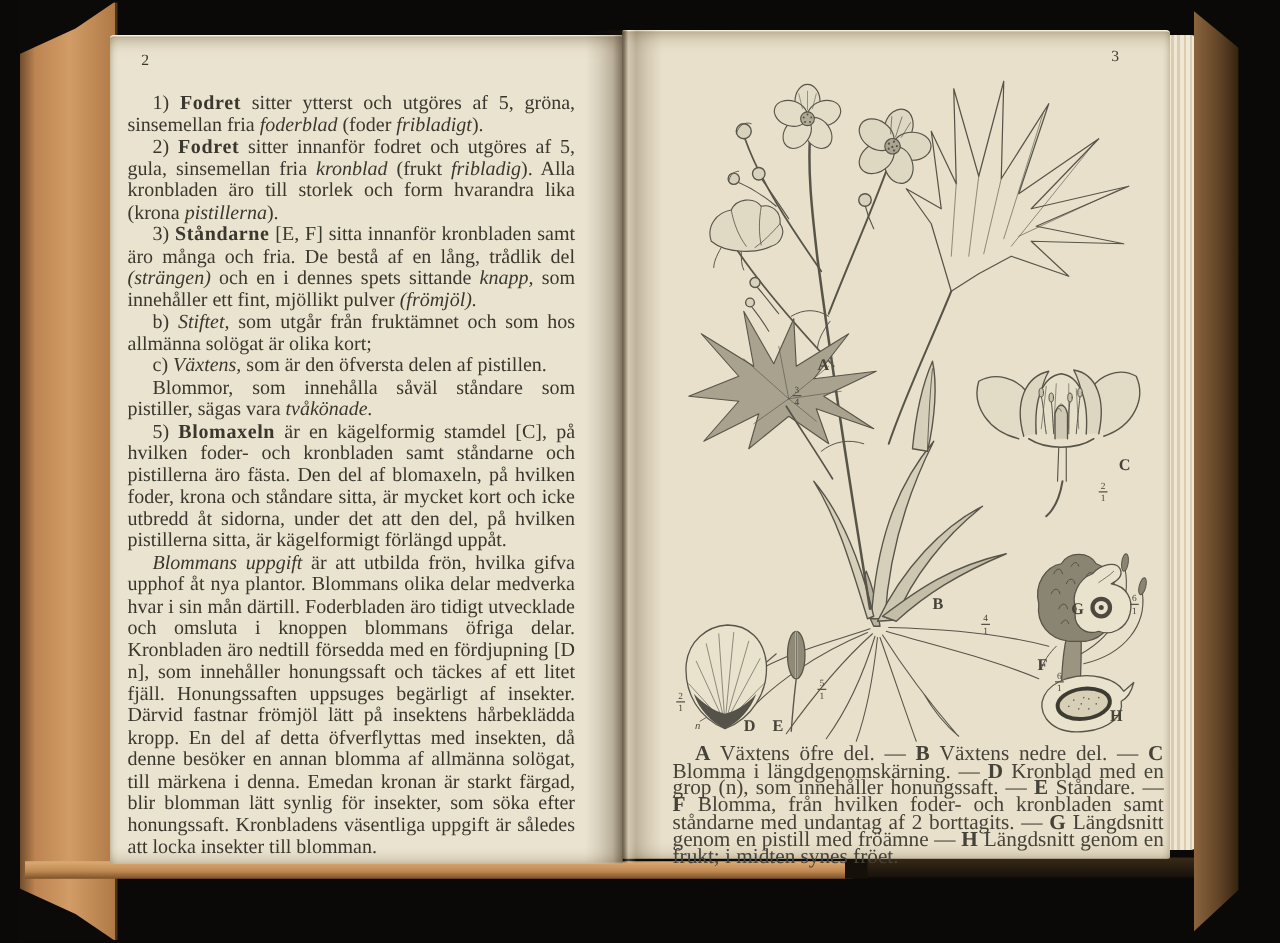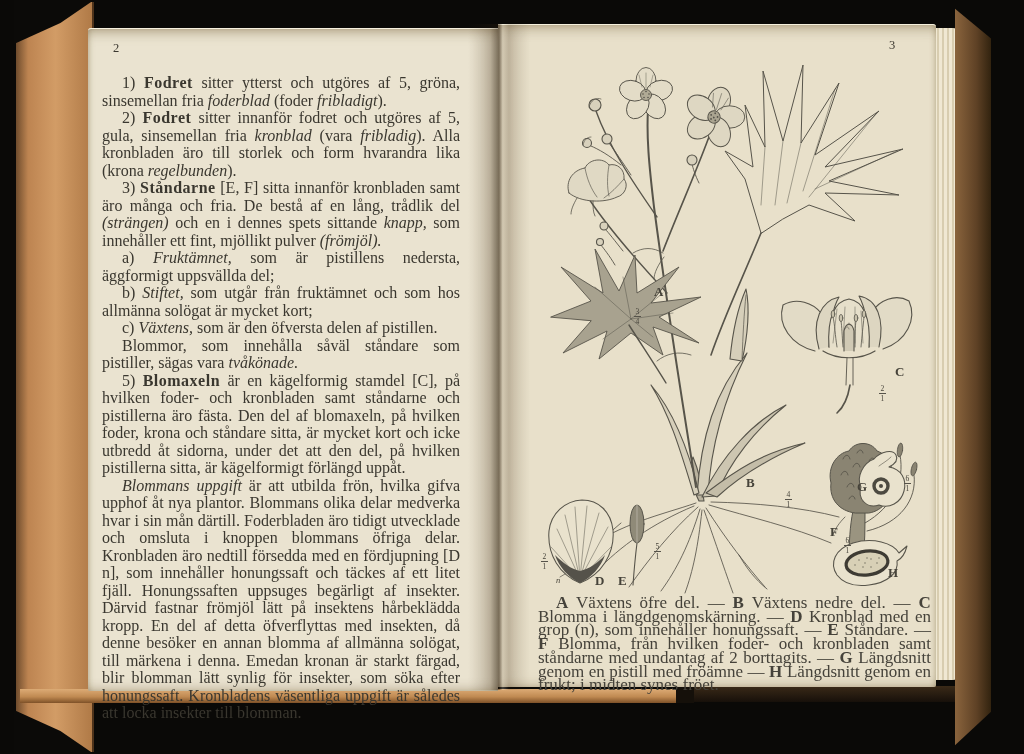--- a/index.html
+++ b/index.html
@@ -105,24 +105,23 @@
   <div class="strip-bottom"></div>
   <div class="strip-bottom-dark"></div>
   <div class="notch"></div>
   <div class="edge-right"></div>
   <div class="cover-right"></div>
 
   <div class="page page-left">
     <div class="pagenum pn-left">2</div>
     <div class="body-text" id="left-body">
         <p><span>1) </span><span class="seg-b">Fodret</span><span> sitter ytterst och utgöres af 5, gröna, sinsemellan fria </span><span class="seg-i">foderblad</span><span> (foder </span><span class="seg-i">fribladigt</span><span>).</span></p>
-        <p><span>2) </span><span class="seg-b">Fodret</span><span> sitter innanför fodret och utgöres af 5, gula, sinsemellan fria </span><span class="seg-i">kronblad</span><span> (vara </span><span class="seg-i">fribladig</span><span>). Alla kronbladen äro till storlek och form hvarandra lika (krona </span><span class="seg-i">regelbunden</span><span>).</span></p>
+        <p><span>2) </span><span class="seg-b">Fodret</span><span> sitter innanför fodret och utgöres af 5, gula, sinsemellan fria </span><span class="seg-i">kronblad</span><span> (frukt </span><span class="seg-i">fribladig</span><span>). Alla kronbladen äro till storlek och form hvarandra lika (krona </span><span class="seg-i">pistillerna</span><span>).</span></p>
         <p><span>3) </span><span class="seg-b">Ståndarne</span><span> [E, F] sitta innanför kronbladen samt äro många och fria. De bestå af en lång, trådlik del </span><span class="seg-i">(strängen)</span><span> och en i dennes spets sittande </span><span class="seg-i">knapp,</span><span> som innehåller ett fint, mjöllikt pulver </span><span class="seg-i">(frömjöl).</span></p>
-        <p><span>a) </span><span class="seg-i">Fruktämnet,</span><span> som är pistillens nedersta, äggformigt uppsvällda del;</span></p>
-        <p><span>b) </span><span class="seg-i">Stiftet,</span><span> som utgår från fruktämnet och som hos allmänna solögat är mycket kort;</span></p>
+        <p><span>b) </span><span class="seg-i">Stiftet,</span><span> som utgår från fruktämnet och som hos allmänna solögat är olika kort;</span></p>
         <p><span>c) </span><span class="seg-i">Växtens,</span><span> som är den öfversta delen af pistillen.</span></p>
         <p><span>Blommor, som innehålla såväl ståndare som pistiller, sägas vara </span><span class="seg-i">tvåkönade.</span></p>
         <p><span>5) </span><span class="seg-b">Blomaxeln</span><span> är en kägelformig stamdel [C], på hvilken foder- och kronbladen samt ståndarne och pistillerna äro fästa. Den del af blomaxeln, på hvilken foder, krona och ståndare sitta, är mycket kort och icke utbredd åt sidorna, under det att den del, på hvilken pistillerna sitta, är kägelformigt förlängd uppåt.</span></p>
         <p><span class="seg-i">Blommans uppgift</span><span> är att utbilda frön, hvilka gifva upphof åt nya plantor. Blommans olika delar medverka hvar i sin mån därtill. Foderbladen äro tidigt utvecklade och omsluta i knoppen blommans öfriga delar. Kronbladen äro nedtill försedda med en fördjupning [D n], som innehåller honungssaft och täckes af ett litet fjäll. Honungssaften uppsuges begärligt af insekter. Därvid fastnar frömjöl lätt på insektens hårbeklädda kropp. En del af detta öfverflyttas med insekten, då denne besöker en annan blomma af allmänna solögat, till märkena i denna. Emedan kronan är starkt färgad, blir blomman lätt synlig för insekter, som söka efter honungssaft. Kronbladens väsentliga uppgift är således att locka insekter till blomman.</span></p>
       </div>
   </div>
 
   <div class="page page-right">
     <div class="pagenum pn-right">3</div>
 

